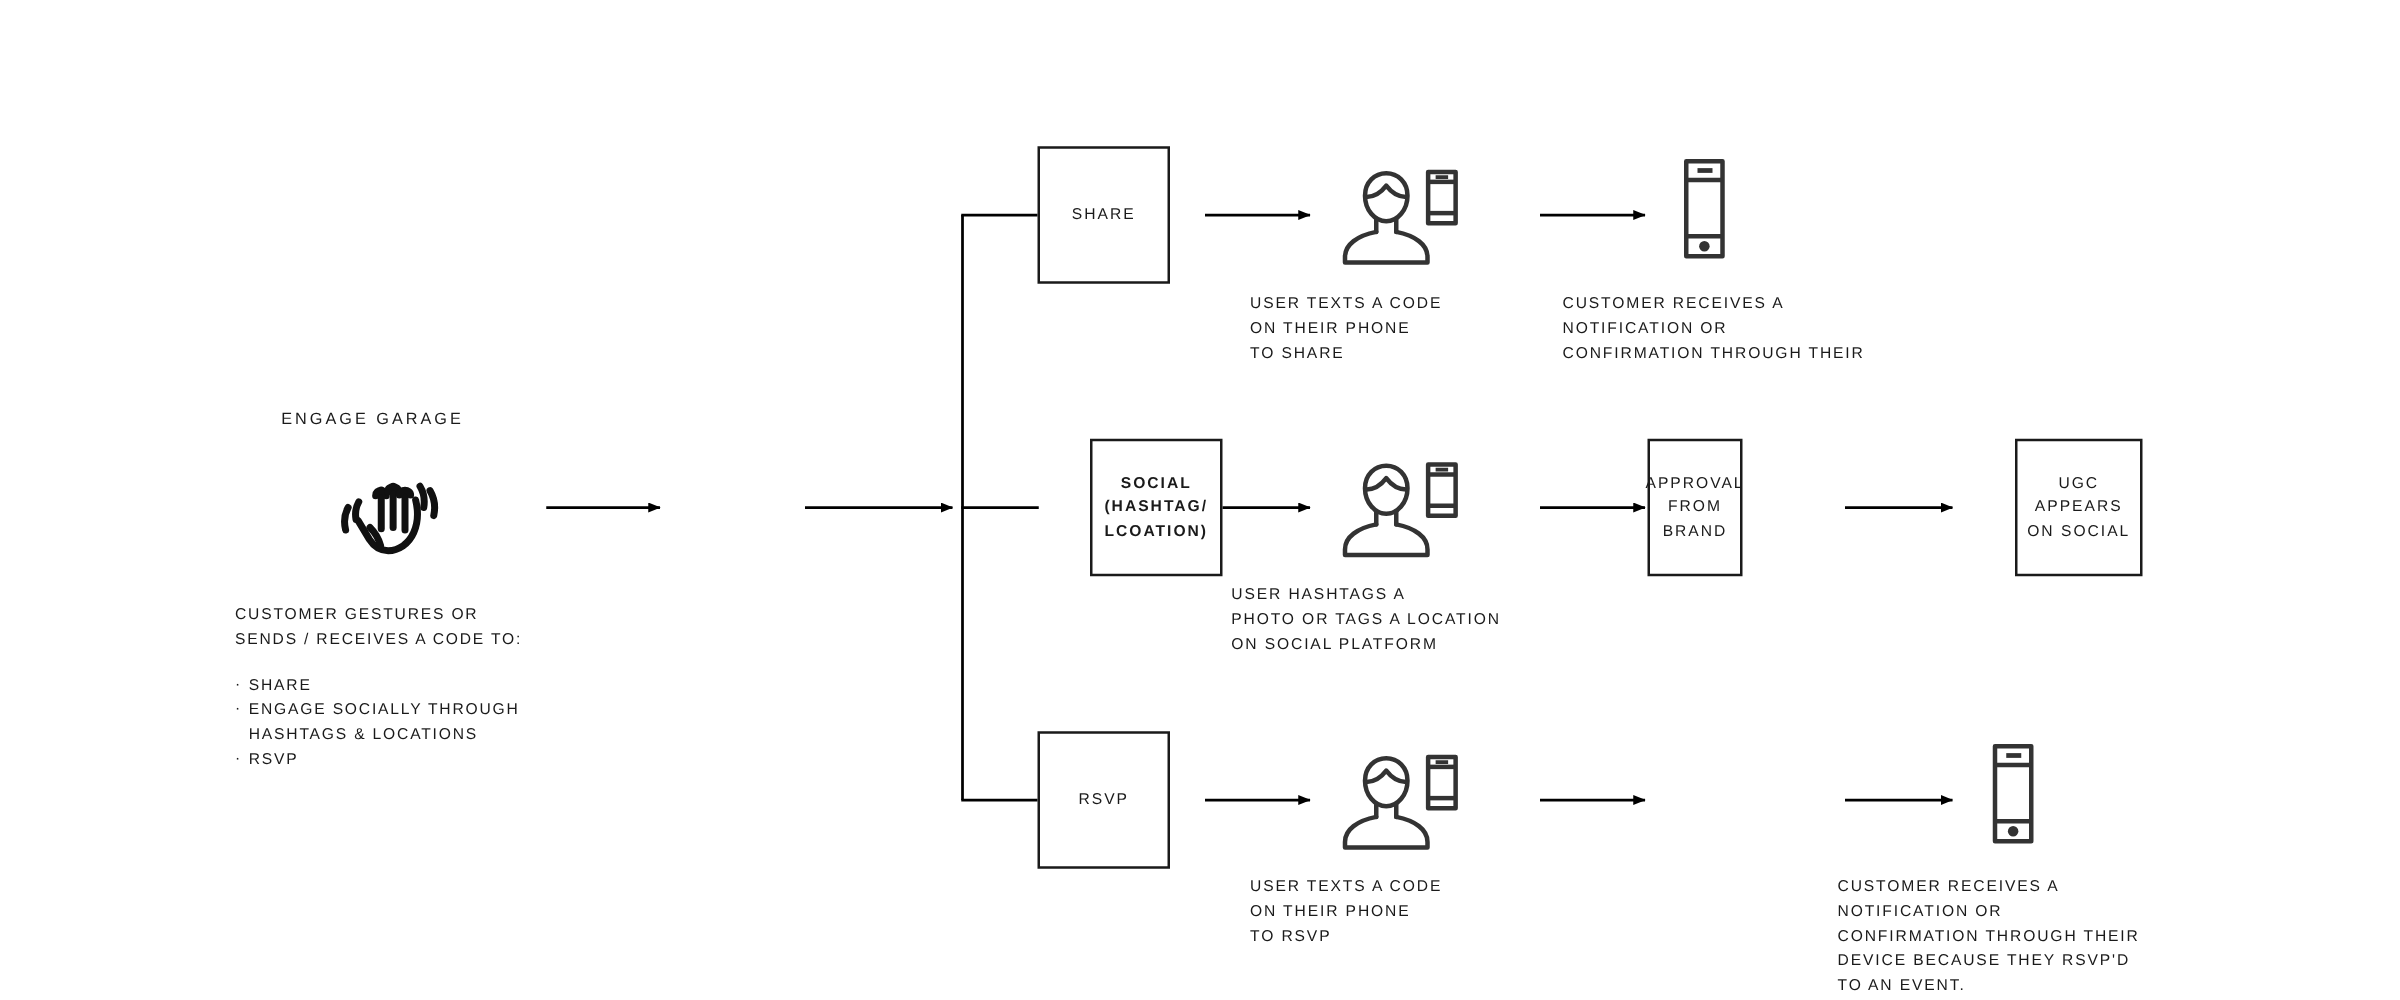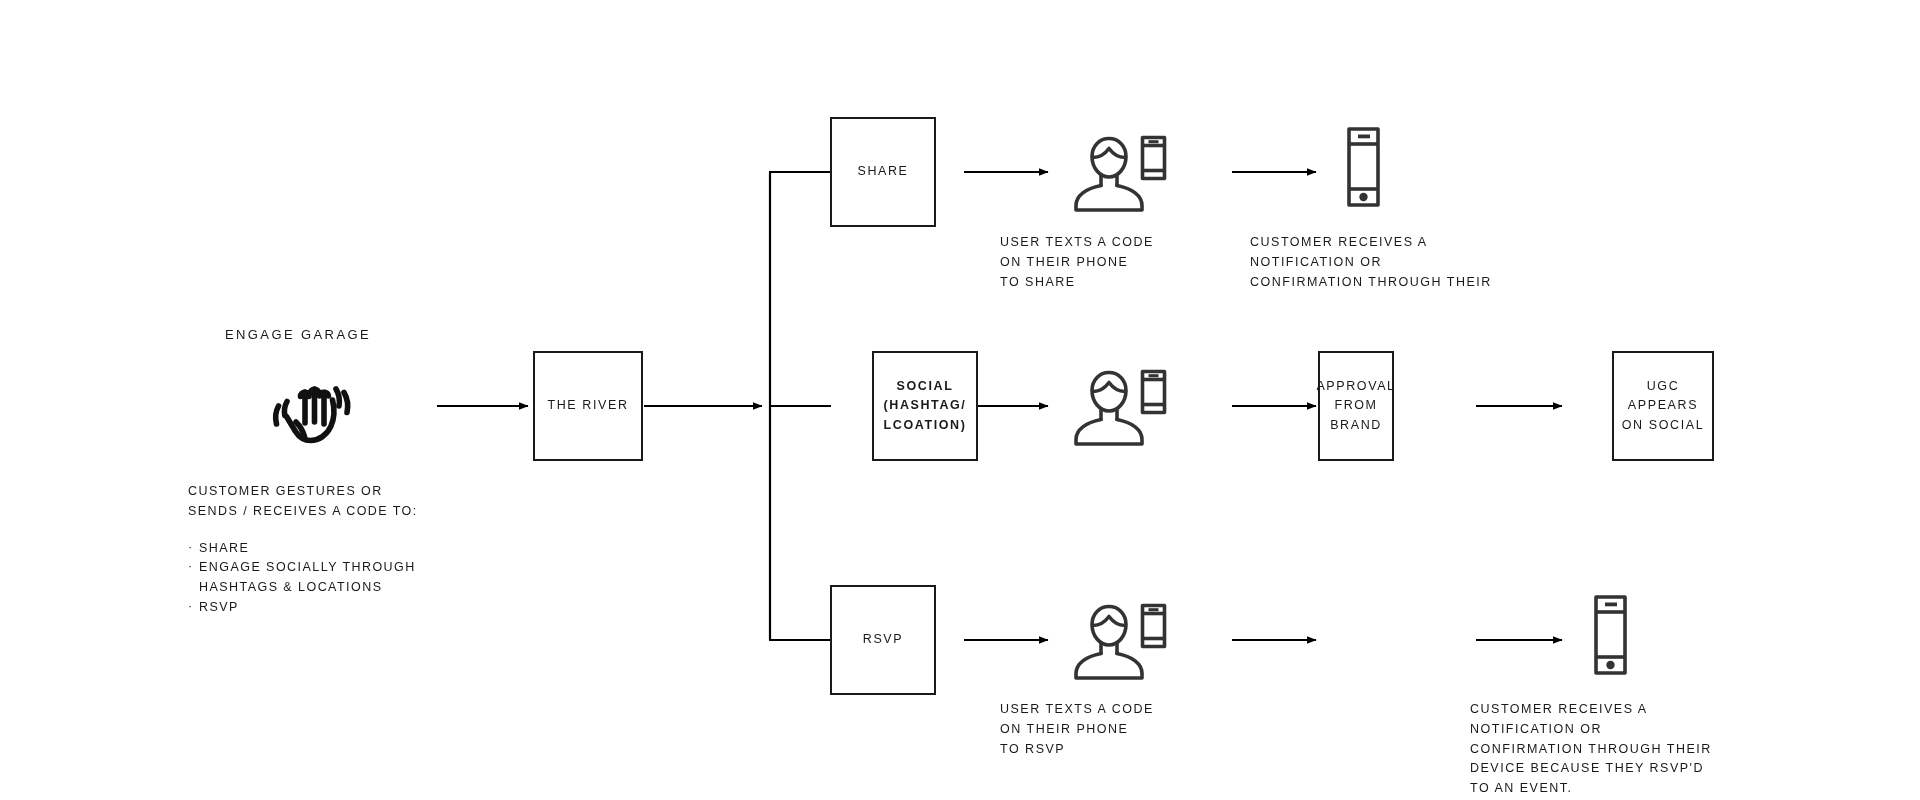--- a/index.html
+++ b/index.html
@@ -159,23 +159,20 @@
     <div class="lead">CUSTOMER GESTURES OR
 SENDS / RECEIVES A CODE TO:</div>
     <ul>
       <li>SHARE</li>
       <li>ENGAGE SOCIALLY THROUGH
 HASHTAGS &amp; LOCATIONS</li>
       <li>RSVP</li>
     </ul>
   </div>
 
-  <div class="node" style="left:533px; top:351px; width:110px; height:110px;">
-    <span class="node-label">THE RIVER</span>
-  </div>
 
   <div class="node" style="left:830px; top:117px; width:106px; height:110px;">
     <span class="node-label">SHARE</span>
   </div>
 
   <div class="node" style="left:872px; top:351px; width:106px; height:110px;font-weight:bold;">
     <span class="node-label">SOCIAL
 (HASHTAG/
 LCOATION)</span>
   </div>
@@ -239,20 +236,23 @@
       </g>
       <g fill="none" stroke="#333333" stroke-width="3.6" stroke-linejoin="round">
         <rect x="74.5" y="5.5" width="22" height="41"></rect>
         <line x1="74.5" y1="13.5" x2="96.5" y2="13.5"></line>
         <line x1="74.5" y1="38.5" x2="96.5" y2="38.5"></line>
       </g>
       <rect x="80.5" y="8.2" width="10" height="3" fill="#333333"></rect>
     </svg>
   </div>
 
+  <div class="caption" style="left:985px; top:466px; width:270px;">USER HASHTAGS A
+PHOTO OR TAGS A LOCATION
+ON SOCIAL PLATFORM</div>
 
   <div class="node" style="left:1318px; top:351px; width:76px; height:110px;">
     <span class="node-label">APPROVAL
 FROM
 BRAND</span>
   </div>
 
   <div class="node" style="left:1564px; top:351px; width:102px; height:110px;margin-left:48px;">
     <span class="node-label">UGC
 APPEARS

